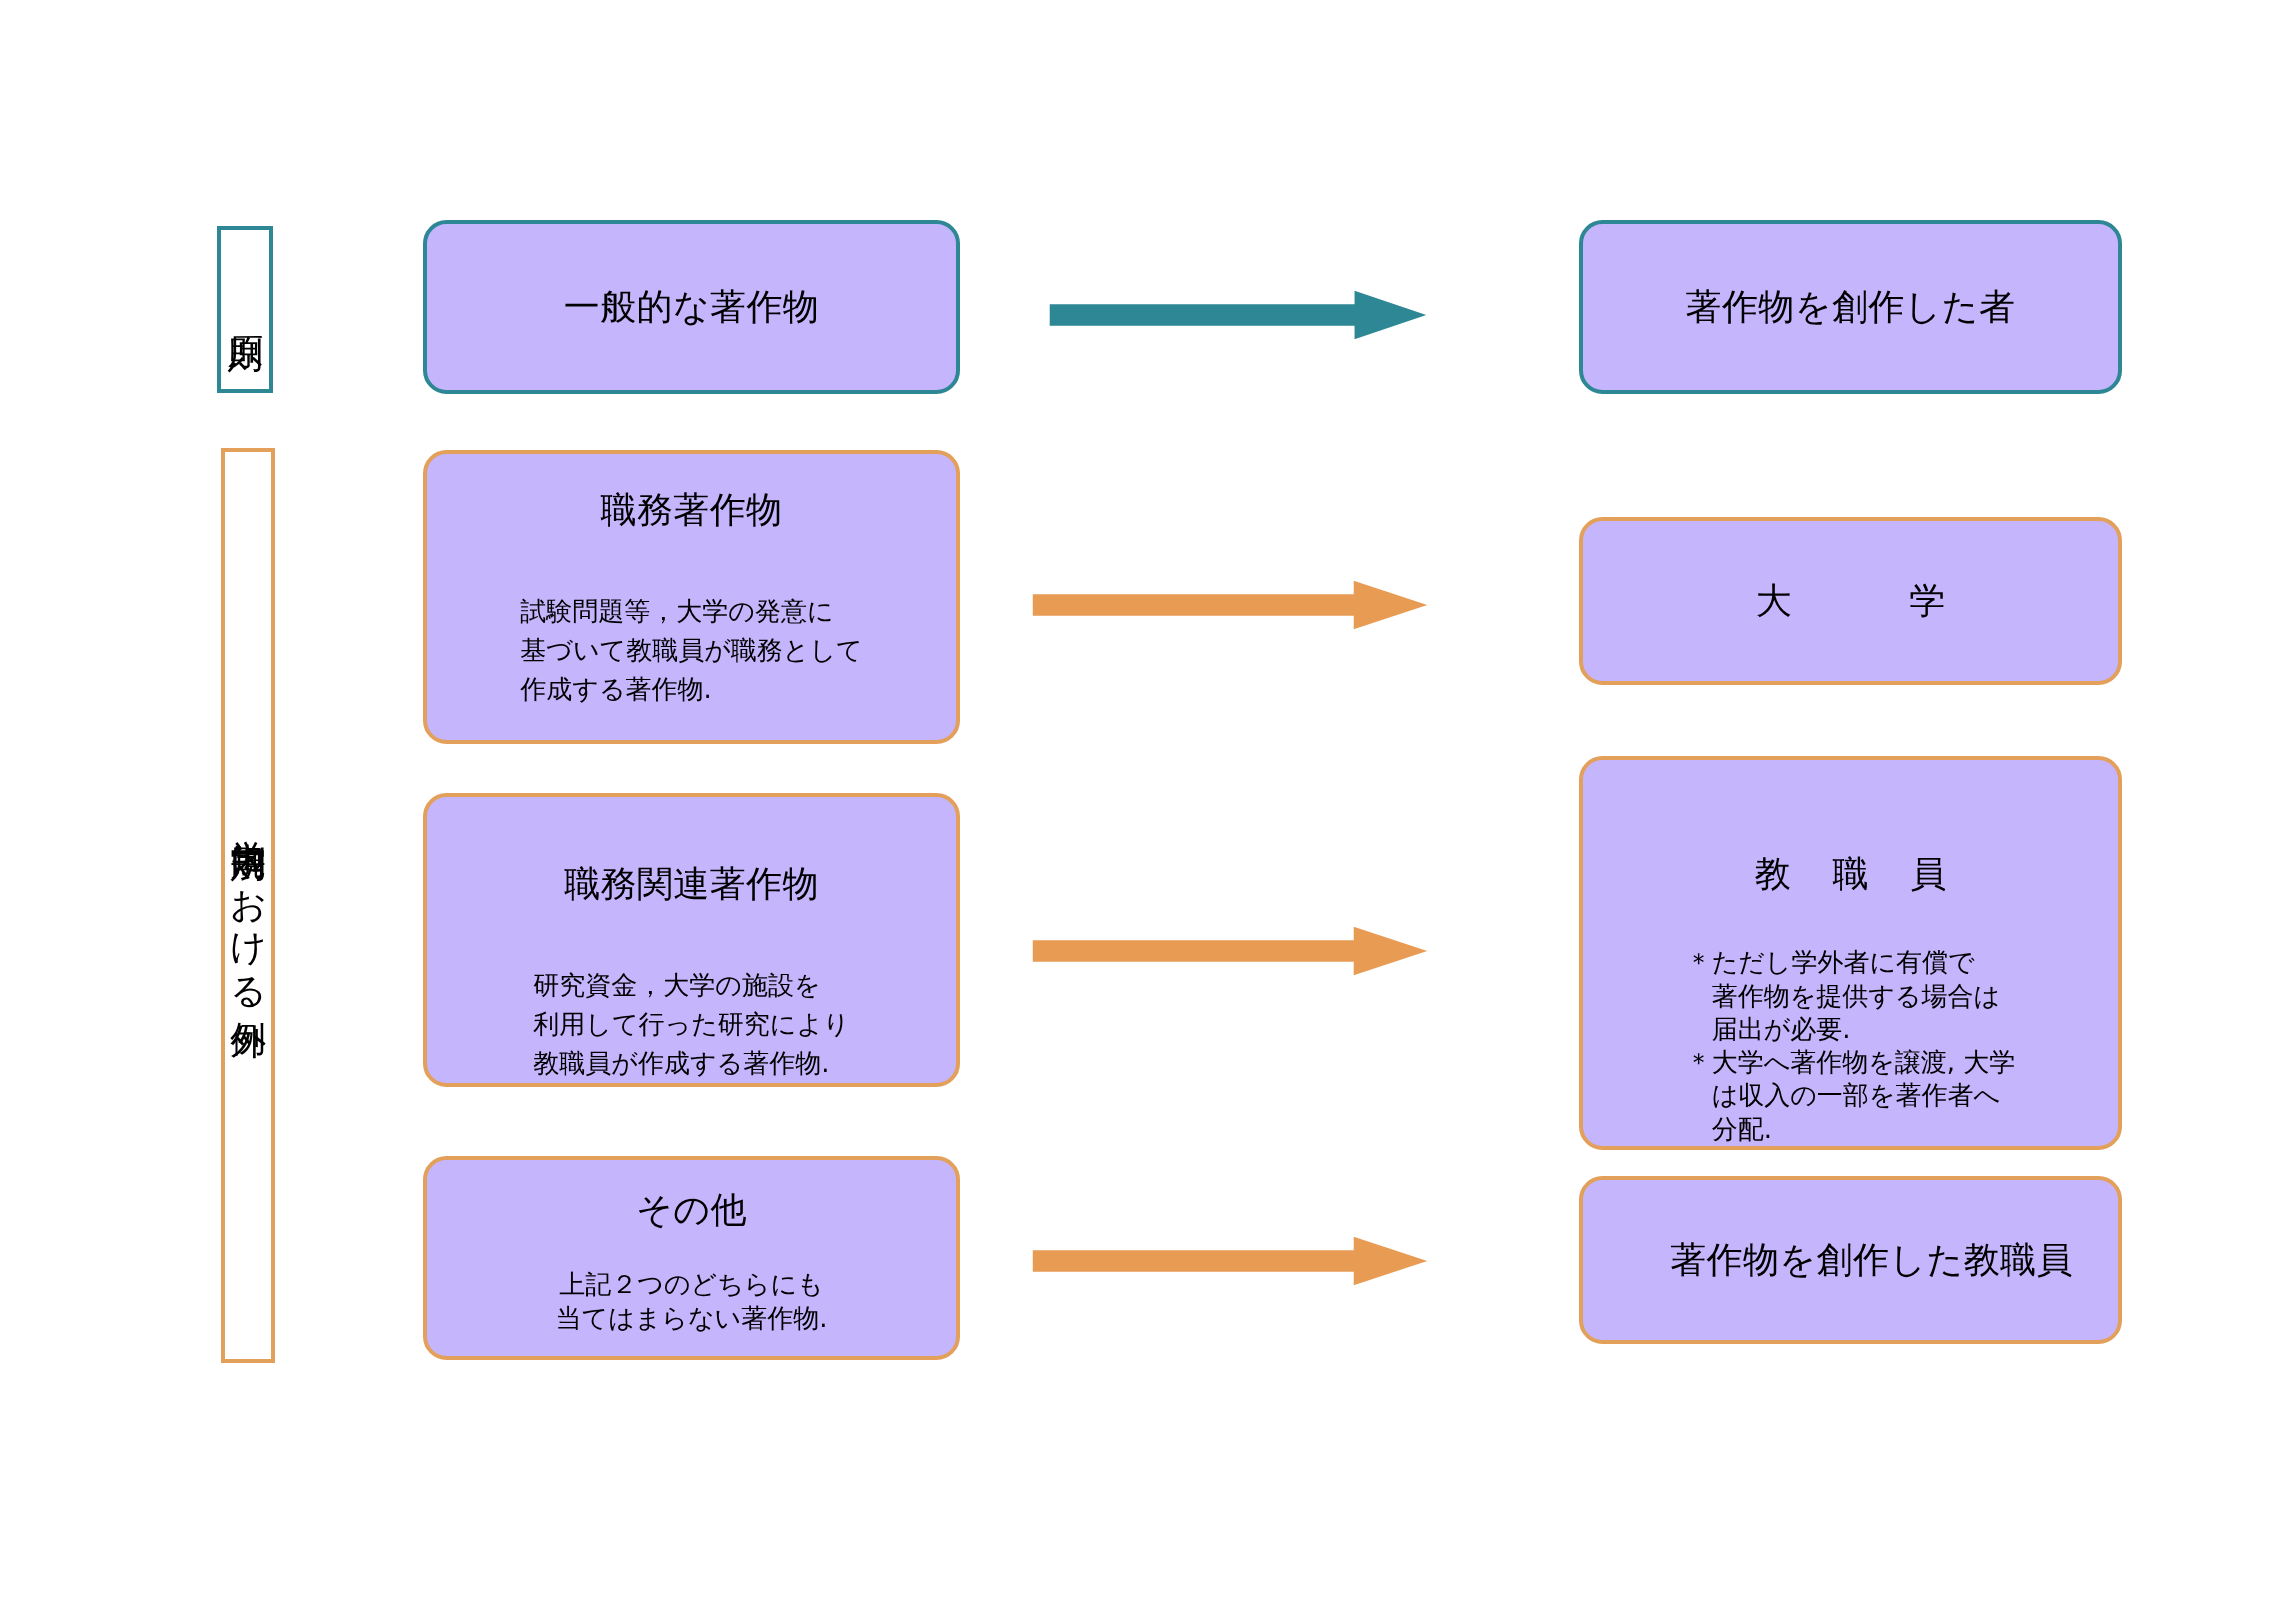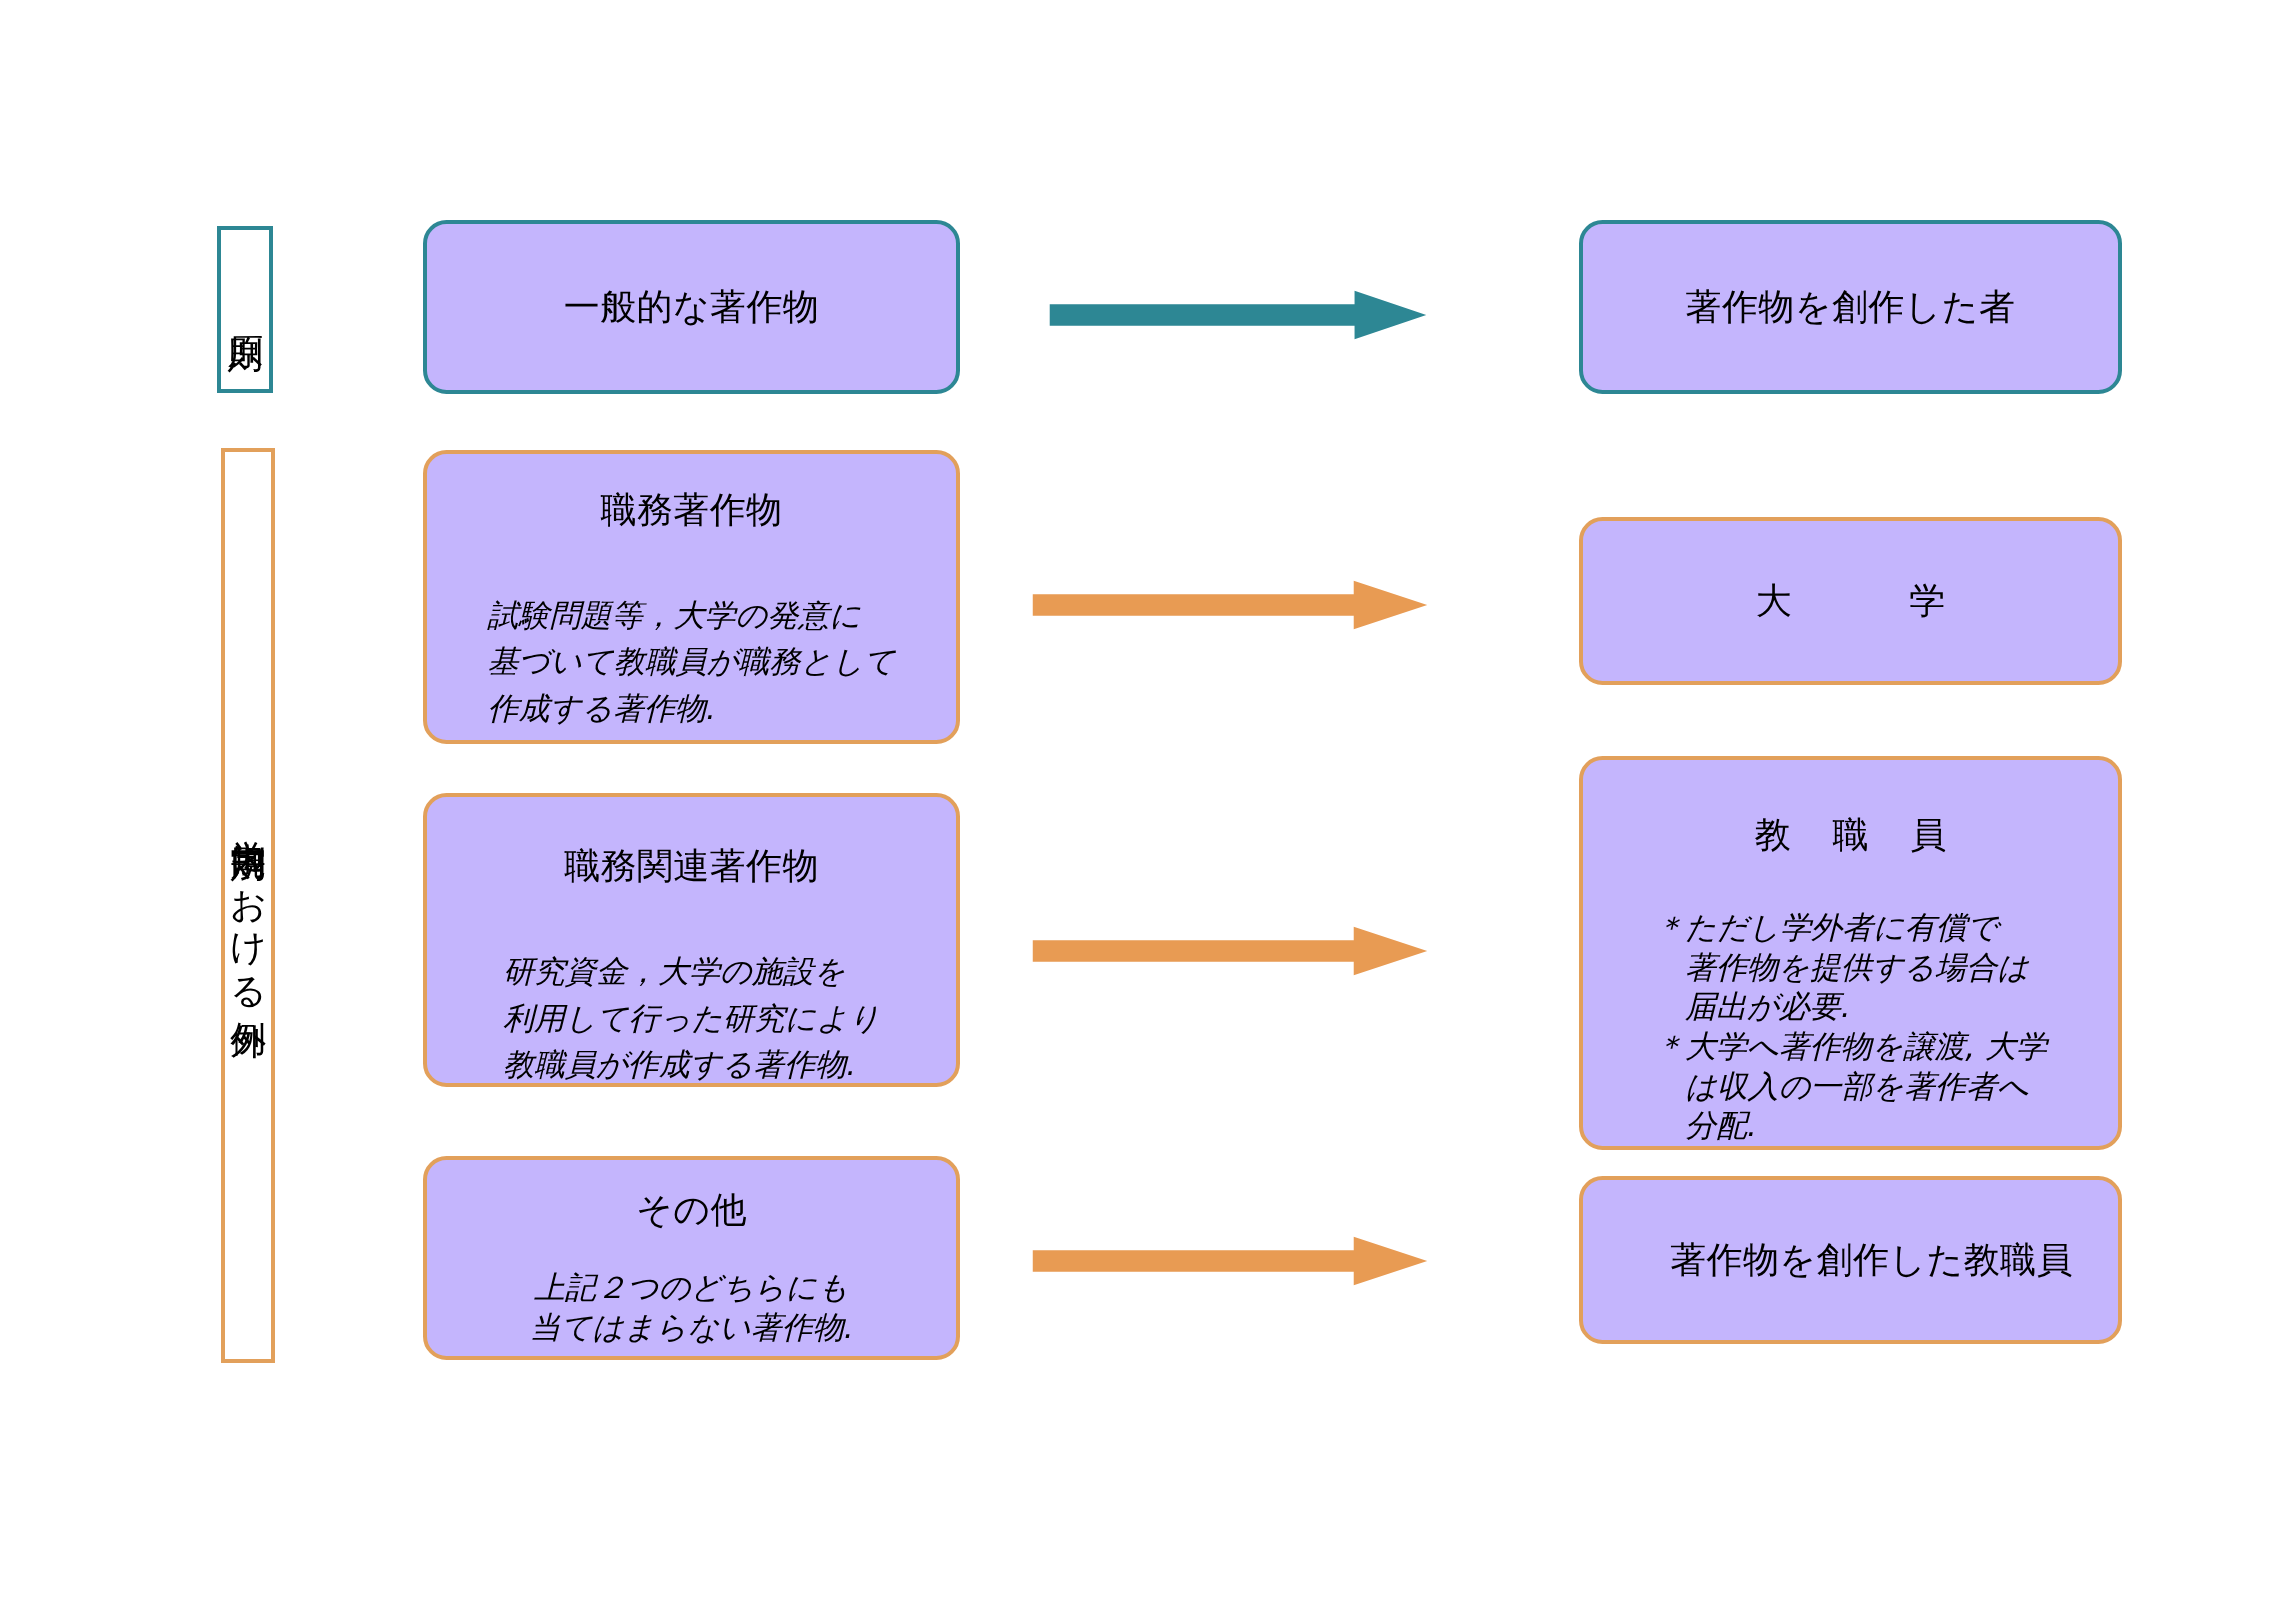--- a/index.html
+++ b/index.html
@@ -64,25 +64,24 @@
     font-size: 36px;
     line-height: 1.26;
     letter-spacing: 0.01em;
     white-space: pre;
   }
   .box-title.spaced {
     letter-spacing: 0.42em;
     text-indent: 0.42em;
   }
   .box-body {
-    font-size: 31px;
+    font-size: 26px;
     line-height: 1.50;
     white-space: pre-line;
     text-align: left;
-    font-style: italic;
   }
   .box-body.center {
     text-align: center;
   }
   .box-body.tight {
     line-height: 1.28;
   }
   .gap-6 { margin-top: 14.5px; }
   .gap-10 { margin-top: 23.5px; }
 
@@ -129,21 +128,21 @@
   <div class="arrow" style="left:1031px; top:579px; width:398px; height:52px;">
     <svg width="398" height="52" viewBox="0 0 440 58">
       <polygon points="0,17 358,17 358,2 440,29 358,56 358,41 0,41" fill="#e89b53"></polygon>
     </svg>
   </div>
 
   <div class="box rounded orange-box" style="left:1579px; top:517px; width:543px; height:168px;">
     <div class="box-title spaced">大　　学</div>
   </div>
 
-  <div class="box rounded orange-box" style="left:423px; top:793px; width:537px; height:294px; justify-content:center; padding-top:51px;">
+  <div class="box rounded orange-box" style="left:423px; top:793px; width:537px; height:294px; justify-content:flex-end; padding-top:51px;">
     <div class="box-title">職務関連著作物</div>
     <div class="box-body gap-10">研究資金，大学の施設を
 利用して行った研究により
 教職員が作成する著作物.</div>
   </div>
 
   <div class="arrow" style="left:1031px; top:925px; width:398px; height:52px;">
     <svg width="398" height="52" viewBox="0 0 440 58">
       <polygon points="0,17 358,17 358,2 440,29 358,56 358,41 0,41" fill="#e89b53"></polygon>
     </svg>

